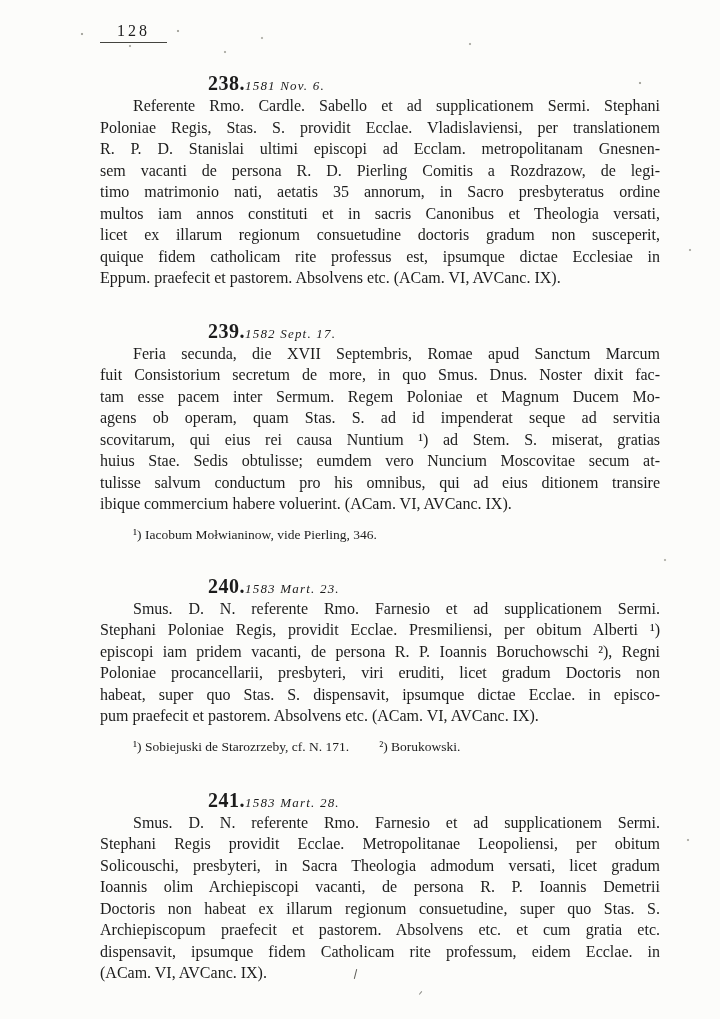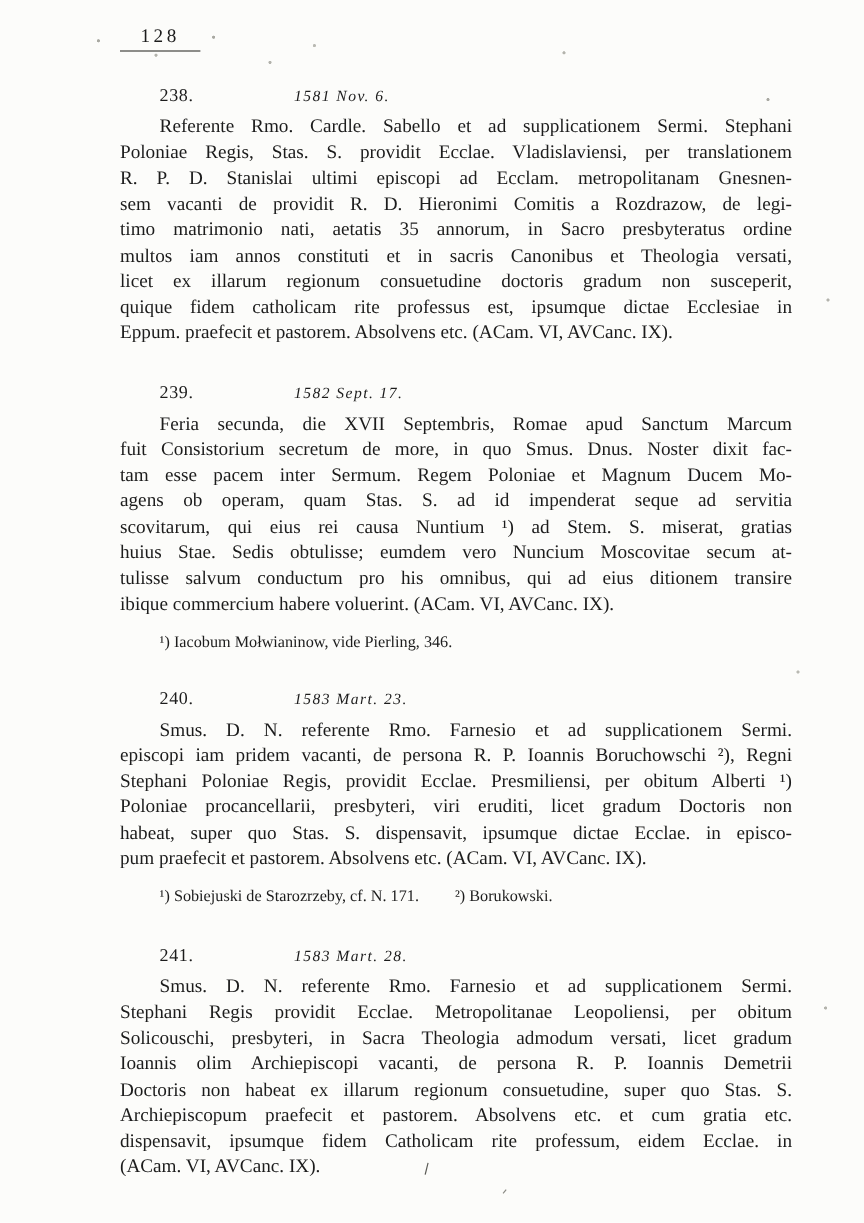--- a/index.html
+++ b/index.html
@@ -42,24 +42,25 @@
   .entries .entry:first-child { margin-top: 26px; }
   .entries .entry:last-child { margin-top: 33px; }
 
   .entry-heading {
     display: flex;
     align-items: baseline;
     margin-left: 33px;
     height: 23px;
   }
   .entry-number {
-    font-weight: 400;
-    font-size: 15px;
+    font-weight: 700;
+    font-size: 20px;
     flex: 0 0 112px;
     letter-spacing: 0.5px;
+    text-align: right;
   }
   .entry-date {
     font-style: italic;
     font-size: 13px;
     letter-spacing: 1.2px;
   }
   .entry-body .line {
     line-height: 21.5px;
     text-align: justify;
     text-align-last: justify;
@@ -101,21 +102,21 @@
   <main id="entries" class="entries">
       <section class="entry">
         <div class="entry-heading">
           <span class="entry-number">238.</span>
           <span class="entry-date">1581 Nov. 6.</span>
         </div>
         <div class="entry-body">
           <div class="line first">Referente Rmo. Cardle. Sabello et ad supplicationem Sermi. Stephani</div>
           <div class="line">Poloniae Regis, Stas. S. providit Ecclae. Vladislaviensi, per translationem</div>
           <div class="line">R. P. D. Stanislai ultimi episcopi ad Ecclam. metropolitanam Gnesnen-</div>
-          <div class="line">sem vacanti de providit R. D. Hieronimi Comitis a Rozdrazow, de legi-</div>
+          <div class="line">sem vacanti de persona R. D. Pierling Comitis a Rozdrazow, de legi-</div>
           <div class="line">timo matrimonio nati, aetatis 35 annorum, in Sacro presbyteratus ordine</div>
           <div class="line">multos iam annos constituti et in sacris Canonibus et Theologia versati,</div>
           <div class="line">licet ex illarum regionum consuetudine doctoris gradum non susceperit,</div>
           <div class="line">quique fidem catholicam rite professus est, ipsumque dictae Ecclesiae in</div>
           <div class="line last">Eppum. praefecit et pastorem. Absolvens etc. (ACam. VI, AVCanc. IX).</div>
         </div>
       </section>
       <section class="entry">
         <div class="entry-heading">
           <span class="entry-number">239.</span>
@@ -133,22 +134,22 @@
         </div>
         <div class="footnotes"><span class="footnote">¹) Iacobum Mołwianinow, vide Pierling, 346.</span></div>
       </section>
       <section class="entry">
         <div class="entry-heading">
           <span class="entry-number">240.</span>
           <span class="entry-date">1583 Mart. 23.</span>
         </div>
         <div class="entry-body">
           <div class="line first">Smus. D. N. referente Rmo. Farnesio et ad supplicationem Sermi.</div>
+          <div class="line">Stephani Poloniae Regis, providit Ecclae. Presmiliensi, per obitum Alberti ¹)</div>
           <div class="line">episcopi iam pridem vacanti, de persona R. P. Ioannis Boruchowschi ²), Regni</div>
-          <div class="line">Stephani Poloniae Regis, providit Ecclae. Presmiliensi, per obitum Alberti ¹)</div>
           <div class="line">Poloniae procancellarii, presbyteri, viri eruditi, licet gradum Doctoris non</div>
           <div class="line">habeat, super quo Stas. S. dispensavit, ipsumque dictae Ecclae. in episco-</div>
           <div class="line last">pum praefecit et pastorem. Absolvens etc. (ACam. VI, AVCanc. IX).</div>
         </div>
         <div class="footnotes"><span class="footnote">¹) Sobiejuski de Starozrzeby, cf. N. 171.</span><span class="footnote">²) Borukowski.</span></div>
       </section>
       <section class="entry">
         <div class="entry-heading">
           <span class="entry-number">241.</span>
           <span class="entry-date">1583 Mart. 28.</span>

